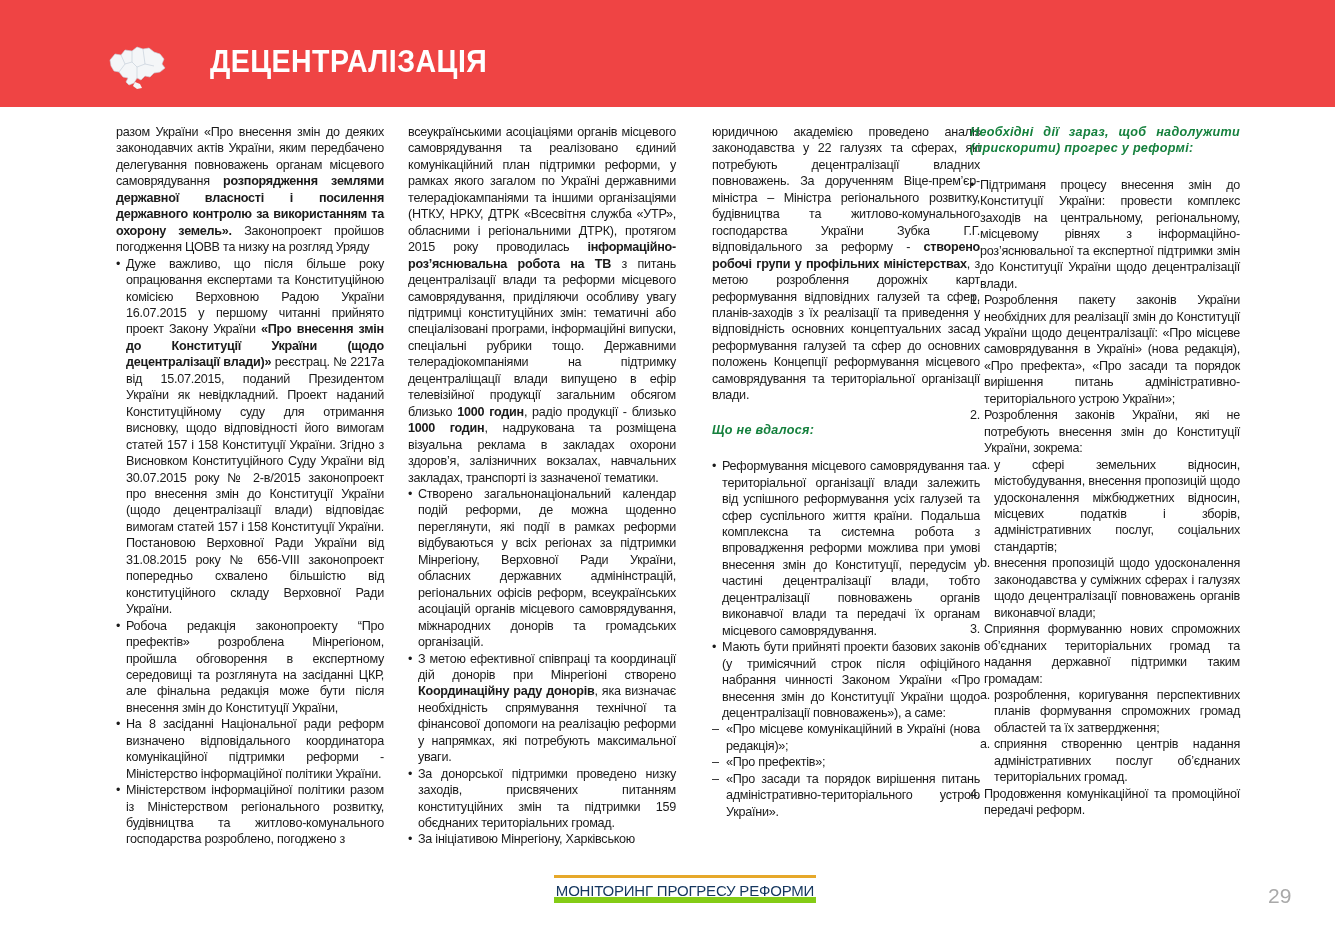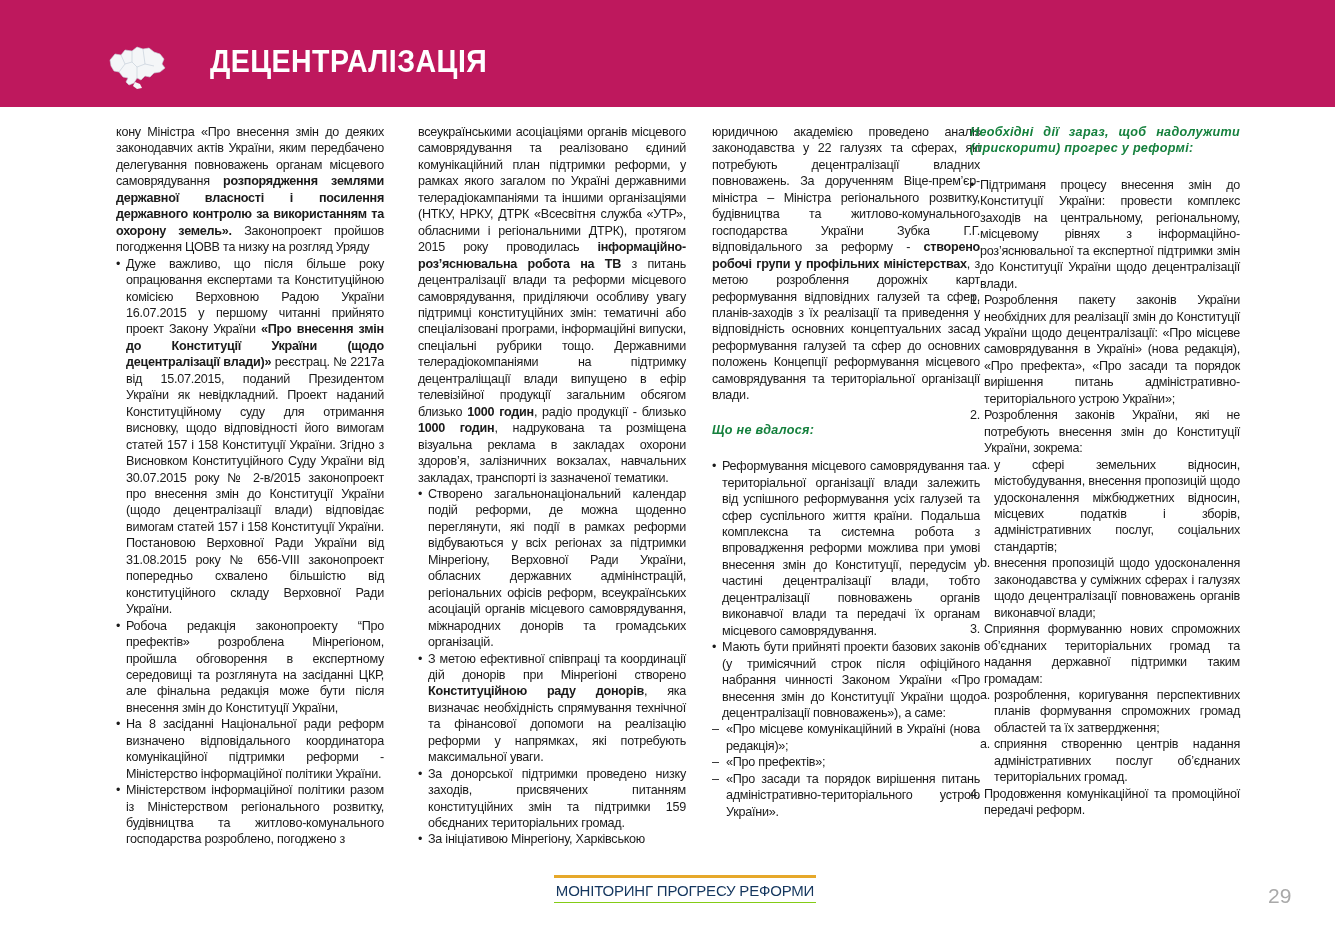--- a/index.html
+++ b/index.html
@@ -1,67 +1,67 @@
 <!DOCTYPE html>
 <html><head>
 <meta charset="utf-8">
 <style>
   html, body { margin:0; padding:0; background:#ffffff; }
   body { width:1335px; height:951px; position:relative; overflow:hidden;
          font-family:"Liberation Sans", sans-serif; color:#1a1a1a; }
-  .header { position:absolute; left:0; top:0; width:1335px; height:107px; background:#be185d; }
+  .header { position:absolute; left:0; top:0; width:1335px; height:107px; background:#ef4444; }
   .map-icon { position:absolute; left:107px; top:42px; width:60px; height:48px; }
   .title { position:absolute; left:210px; top:44px; color:#fff; font-weight:bold;
            font-size:31px; letter-spacing:0.5px; font-family:"Liberation Sans", sans-serif;
            transform:scaleX(0.92); transform-origin:left center; }
   .col { position:absolute; top:124px; width:268px; font-size:12.6px; line-height:16.45px;
          text-align:justify; font-family:"Liberation Sans", sans-serif; letter-spacing:-0.25px; }
-  .c1 { left:116px; } .c2 { left:418px; } .c3 { left:687px;margin-left:25px; } .c4 { left:970px; width:270px; }
+  .c1 { left:116px; } .c2 { left:408px; } .c3 { left:687px;margin-left:25px; } .c4 { left:970px; width:270px; }
   .c1 p, .c2 p, .c3 p, .c4 p { margin:0; }
   .bul { position:relative; padding-left:10px; margin:0; }
   .bul::before { content:"•"; position:absolute; left:0; top:0; }
   .sub { position:relative; padding-left:14px; margin:0 0 0 10px; }
   .sub::before { content:"–"; position:absolute; left:0; }
   .num { position:relative; padding-left:14px; margin:0; }
   .num .n { position:absolute; left:0; top:0; }
   .let { position:relative; padding-left:24px; margin:0; }
   .let .n { position:absolute; left:10px; top:0; }
   .heading { color:#15803d; font-weight:bold; font-style:italic; margin:0 0 20px 0 !important; letter-spacing:0.3px; }
   b { font-weight:bold; }
   .gap { height:18px; }
   .footer-box { position:absolute; left:554px; top:875px; width:262px; height:28px;
-                border-top:3px solid #e6a82a; border-bottom:1px solid #84cc16; box-sizing:border-box; }
+                border-top:3px solid #e6a82a; border-bottom:6px solid #84cc16; box-sizing:border-box; }
   .footer-text { position:absolute; left:0; width:100%; top:4px; text-align:center; color:#14365e;
                  font-size:15px; letter-spacing:-0.2px; }
   .page-num { position:absolute; left:1268px; top:884px; color:#a9a9a9; font-size:21px; }
 </style>
 </head>
 <body>
 
 <div class="header">
   <svg class="map-icon" viewBox="0 0 60 48">
     <path d="M3,18 L8,12 L14,13 L18,8 L25,9 L30,5 L36,7 L42,6 L47,10 L53,12 L57,17 L55,22 L58,26 L53,30 L47,31 L43,35 L38,34 L34,38 L30,36 L27,41 L22,43 L19,40 L21,36 L16,35 L12,30 L7,29 L4,24 Z" fill="#f4f6f8" stroke="#c9d2dc" stroke-width="0.6"></path>
     <path d="M28,40 L33,42 L35,46 L30,47 L26,44 Z" fill="#f4f6f8"></path>
     <path d="M14,13 L18,22 L25,20 L30,25 L38,22 L47,24 M25,9 L25,20 M36,7 L38,22 M30,25 L30,36 M18,22 L12,30" stroke="#b5c1cf" stroke-width="0.5" fill="none"></path>
   </svg>
   <div class="title">ДЕЦЕНТРАЛІЗАЦІЯ</div>
 </div>
 
 <div class="col c1">
-  <p><span>кону Міністра «Про внесення змін до деяких законодавчих актів України, яким передбачено делегування повноважень органам місцевого самоврядування</span><b> розпорядження землями державної власності і посилення державного контролю за використанням та охорону земель».</b><span> Законопроект пройшов погодження ЦОВВ та низку на розгляд Уряду</span></p>
+  <p><span>разом України «Про внесення змін до деяких законодавчих актів України, яким передбачено делегування повноважень органам місцевого самоврядування</span><b> розпорядження землями державної власності і посилення державного контролю за використанням та охорону земель».</b><span> Законопроект пройшов погодження ЦОВВ та низку на розгляд Уряду</span></p>
   <p class="bul"><span>Дуже важливо, що після більше року опрацювання експертами та Конституційною комісією Верховною Радою України 16.07.2015 у першому читанні прийнято проект Закону України </span><b>«Про внесення змін до Конституції України (щодо децентралізації влади)»</b><span> реєстрац. № 2217а від 15.07.2015, поданий Президентом України як невідкладний. Проект наданий Конституційному суду для отримання висновку, щодо відповідності його вимогам статей 157 і 158 Конституції України. Згідно з Висновком Конституційного Суду України від 30.07.2015 року № 2-в/2015 законопроект про внесення змін до Конституції України (щодо децентралізації влади) відповідає вимогам статей 157 і 158 Конституції України. Постановою Верховної Ради України від 31.08.2015 року № 656-VIII законопроект попередньо схвалено більшістю від конституційного складу Верховної Ради України.</span></p>
   <p class="bul">Робоча редакція законопроекту “Про префектів» розроблена Мінрегіоном, пройшла обговорення в експертному середовищі та розглянута на засіданні ЦКР, але фінальна редакція може бути після внесення змін до Конституції України,</p>
   <p class="bul">На 8 засіданні Національної ради реформ визначено відповідального координатора комунікаційної підтримки реформи - Міністерство інформаційної політики України.</p>
   <p class="bul">Міністерством інформаційної політики разом із Міністерством регіонального розвитку, будівництва та житлово-комунального господарства розроблено, погоджено з</p>
 </div>
 
 <div class="col c2">
   <p><span>всеукраїнськими асоціаціями органів місцевого самоврядування та реалізовано єдиний комунікаційний план підтримки реформи, у рамках якого загалом по Україні державними телерадіокампаніями та іншими організаціями (НТКУ, НРКУ, ДТРК «Всесвітня служба «УТР», обласними і регіональними ДТРК), протягом 2015 року проводилась </span><b>інформаційно-роз’яснювальна робота на ТВ</b><span> з питань децентралізації влади та реформи місцевого самоврядування, приділяючи особливу увагу підтримці конституційних змін: тематичні або спеціалізовані програми, інформаційні випуски, спеціальні рубрики тощо. Державними телерадіокомпаніями на підтримку децентраліщації влади випущено в ефір телевізійної продукції загальним обсягом близько </span><b>1000 годин</b><span>, радіо продукції - близько </span><b>1000 годин</b><span>, надрукована та розміщена візуальна реклама в закладах охорони здоров’я, залізничних вокзалах, навчальних закладах, транспорті із зазначеної тематики.</span></p>
   <p class="bul">Створено загальнонаціональний календар подій реформи, де можна щоденно переглянути, які події в рамках реформи відбуваються у всіх регіонах за підтримки Мінрегіону, Верховної Ради України, обласних державних адмінінстрацій, регіональних офісів реформ, всеукраїнських асоціацій органів місцевого самоврядування, міжнародних донорів та громадських організацій.</p>
-  <p class="bul"><span>З метою ефективної співпраці та координації дій донорів при Мінрегіоні створено </span><b>Конституційною раду донорів</b><span>, яка визначає необхідність спрямування технічної та фінансової допомоги на реалізацію реформи у напрямках, які потребують максимальної уваги.</span></p>
+  <p class="bul"><span>З метою ефективної співпраці та координації дій донорів при Мінрегіоні створено </span><b>Координаційну раду донорів</b><span>, яка визначає необхідність спрямування технічної та фінансової допомоги на реалізацію реформи у напрямках, які потребують максимальної уваги.</span></p>
   <p class="bul">За донорської підтримки проведено низку заходів, присвячених питанням конституційних змін та підтримки 159 обєднаних територіальних громад.</p>
   <p class="bul">За ініціативою Мінрегіону, Харківською</p>
 </div>
 
 <div class="col c3">
   <p><span>юридичною академією проведено аналіз законодавства у 22 галузях та сферах, які потребують децентралізації владних повноважень. За дорученням Віце-прем’єр-міністра – Міністра регіонального розвитку, будівництва та житлово-комунального господарства України Зубка Г.Г. відповідального за реформу - </span><b>створено робочі групи у профільних міністерствах</b><span>, з метою розроблення дорожніх карт реформування відповідних галузей та сфер, планів-заходів з їх реалізації та приведення у відповідність основних концептуальних засад реформування галузей та сфер до основних положень Концепції реформування місцевого самоврядування та територіальної організації влади.</span></p>
   <div class="gap"></div>
   <p class="heading">Що не вдалося:</p>
   <p class="bul">Реформування місцевого самоврядування та територіальної організації влади залежить від успішного реформування усіх галузей та сфер суспільного життя країни. Подальша комплексна та системна робота з впровадження реформи можлива при умові внесення змін до Конституції, передусім у частині децентралізації влади, тобто децентралізації повноважень органів виконавчої влади та передачі їх органам місцевого самоврядування.</p>
   <p class="bul">Мають бути прийняті проекти базових законів (у тримісячний строк після офіційного набрання чинності Законом України «Про внесення змін до Конституції України щодо децентралізації повноважень»), а саме:</p>

